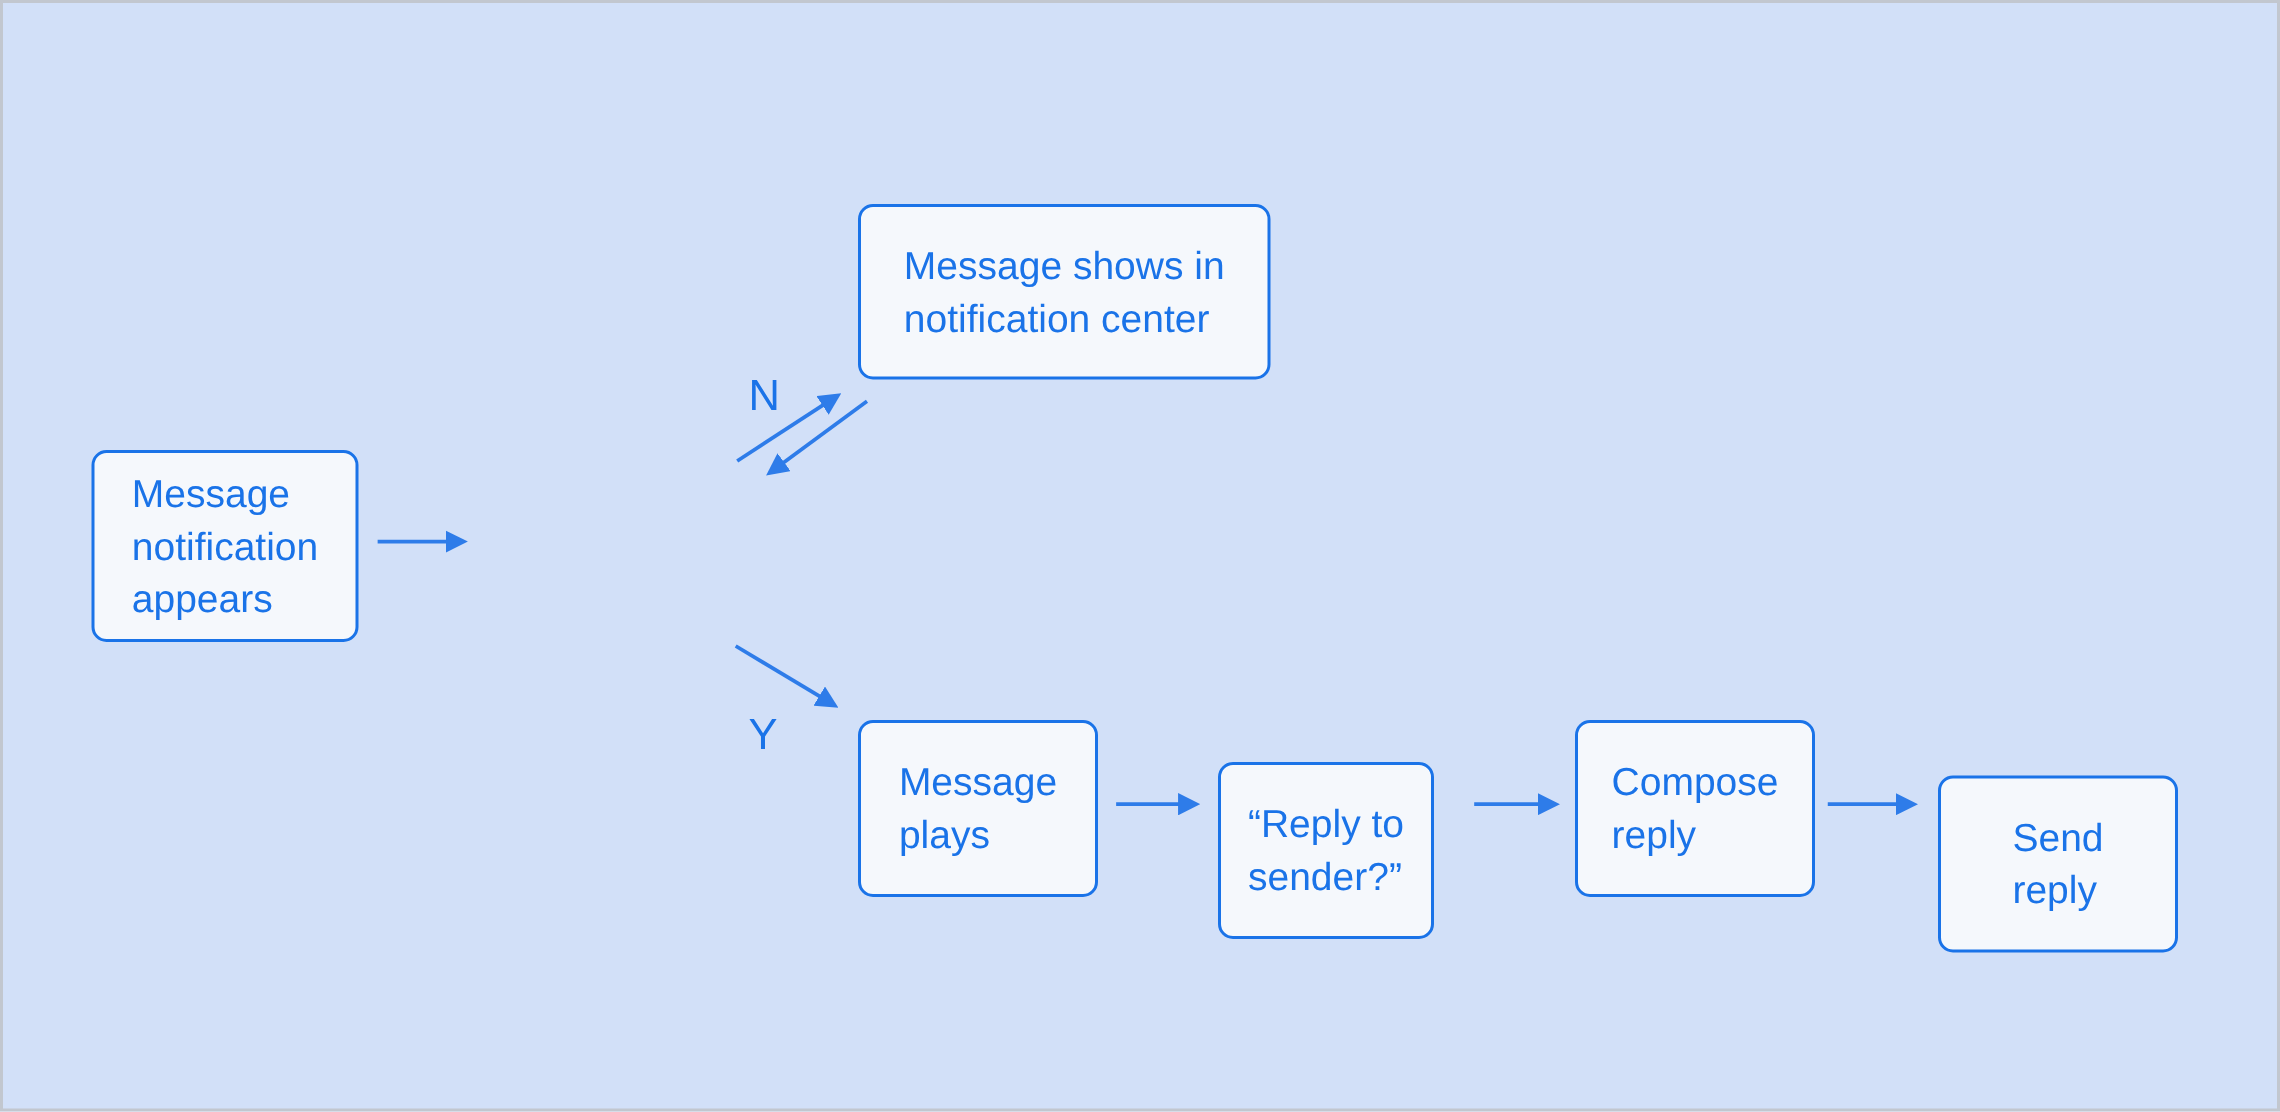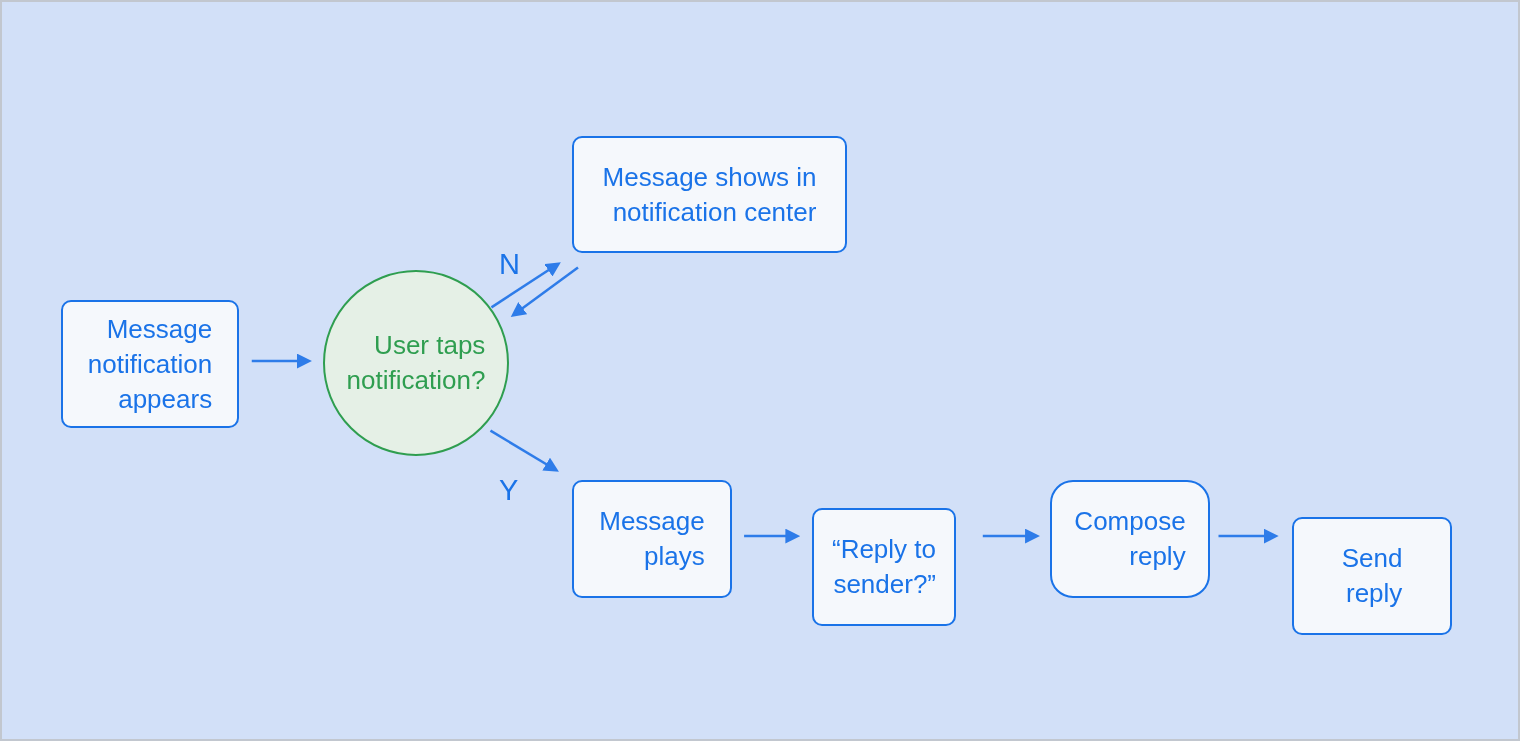--- a/index.html
+++ b/index.html
@@ -14,21 +14,21 @@
     font-family: "Liberation Sans", sans-serif;
   }
   .edges { position: absolute; left: 0; top: 0; width: 100%; height: 100%; }
   .edges line { stroke: #2e7ce9; stroke-width: 2.5; }
   .node {
     position: absolute;
     box-sizing: border-box;
     display: flex;
     align-items: center;
     justify-content: center;
-    text-align: right;
+    text-align: left;
   }
   .process {
     background: #f5f8fc;
     border: 2px solid #1a73e8;
     border-radius: 10px;
     color: #1a73e8;
   }
   .decision {
     background: #e5f0e6;
     border: 2.5px solid #2f9e50;
@@ -47,21 +47,21 @@
     line-height: 32px;
     color: #1a73e8;
     font-weight: 400;
   }
   
   #node-start               { left: 59px;   top: 298px; width: 178px; height: 128px; }
   #node-decision            { left: 321px;  top: 268px; width: 186px; height: 186px; }
   #node-notification-center { left: 570px;  top: 134px; width: 275px; height: 117px; }
   #node-message-plays       { left: 570px;  top: 478px; width: 160px; height: 118px; }
   #node-reply-to-sender     { left: 810px;  top: 506px; width: 144px; height: 118px; }
-  #node-compose-reply       { left: 1048px; top: 478px; width: 160px; height: 118px; border-radius: 23px; }
+  #node-compose-reply       { left: 1048px; top: 478px; width: 160px; height: 118px; }
   #node-send-reply          { left: 1290px; top: 478px; width: 160px; height: 118px; margin-top: 37px; }
   #label-n { left: 497px; top: 246px; }
   #label-y { left: 497px; top: 472px; }
 </style>
 </head>
 <body>
 
 <div class="canvas">
 
   <svg class="edges" viewBox="0 0 1520 741" xmlns="http://www.w3.org/2000/svg">
@@ -78,24 +78,20 @@
     <line x1="984" y1="537" x2="1037" y2="537" marker-end="url(#arrowhead)"></line>
     <line x1="1221" y1="537" x2="1277" y2="537" marker-end="url(#arrowhead)"></line>
   </svg>
 
   <div class="node process" id="node-start">
     <div class="node-label">Message
 notification
 appears</div>
   </div>
 
-  <div class="node decision" id="node-decision">
-    <div class="node-label">User taps
-notification?</div>
-  </div>
 
   <div class="node process" id="node-notification-center">
     <div class="node-label">Message shows in
 notification center</div>
   </div>
 
   <div class="node process" id="node-message-plays">
     <div class="node-label">Message
 plays</div>
   </div>

